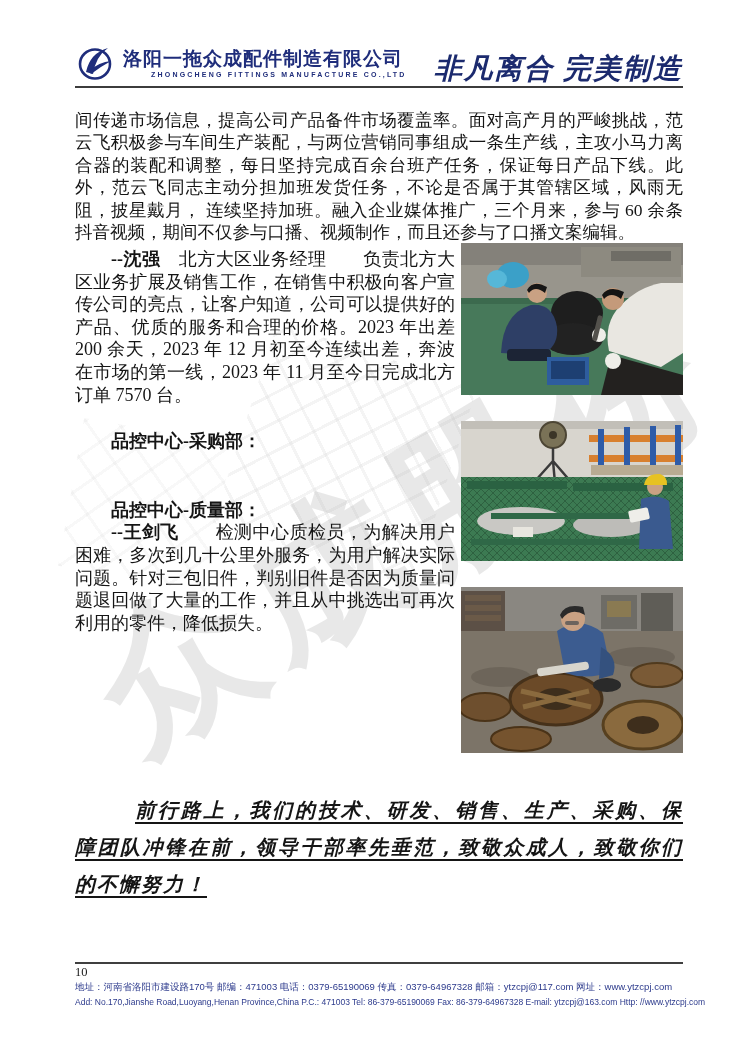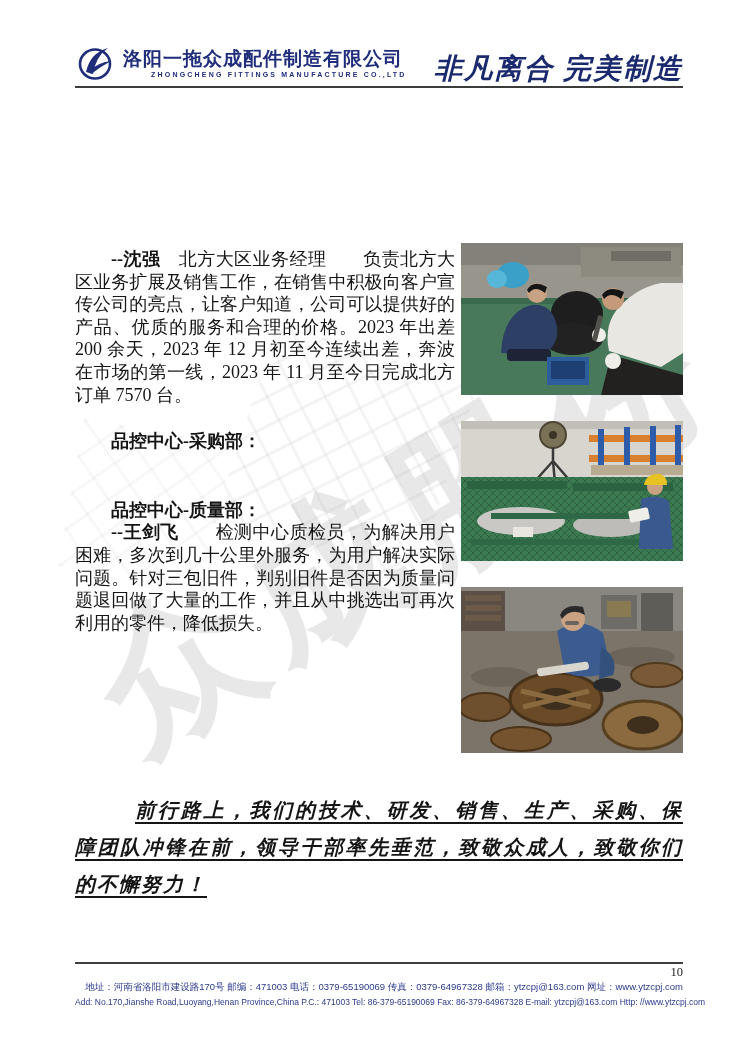--- a/index.html
+++ b/index.html
@@ -49,21 +49,21 @@
   .ph2{height:140px;margin-bottom:26px;}
   .ph3{height:166px;}
   
   .closing{position:absolute;top:772px;left:75px;width:608px;z-index:2;
     font-size:20px;font-weight:700;font-style:italic;line-height:37px;
     text-align:justify;text-indent:3em;letter-spacing:2px;
     text-decoration:underline;text-underline-offset:5px;
     -webkit-text-decoration-line:underline;}
   
   .footer{position:absolute;top:962px;left:75px;width:608px;z-index:2;
-    border-top:2px solid #3f3f3f;text-align:right;}
+    border-top:2px solid #3f3f3f;text-align:left;}
   .page-num{font-size:12.5px;color:#1a1a1a;line-height:14px;margin-top:1px;}
   .f-cn{font-family:"Liberation Sans","DejaVu Sans",sans-serif;
     font-size:9.5px;color:#2c3a8c;margin-top:2px;white-space:nowrap;}
   .f-en{font-family:"Liberation Sans","DejaVu Sans",sans-serif;
     font-size:8.5px;color:#2c3a8c;margin-top:3px;white-space:nowrap;}
 </style>
 </head>
 <body>
 
 <div class="page">
@@ -80,20 +80,21 @@
         <path d="M 14 27 Q 24 18 36 17 Q 25 23 16 30 Z" fill="#1f2d7b"></path>
       </svg>
       <div class="co-names">
         <div class="co-cn">洛阳一拖众成配件制造有限公司</div>
         <div class="co-en">ZHONGCHENG FITTINGS MANUFACTURE CO.,LTD</div>
       </div>
     </div>
     <div class="slogan">非凡离合 完美制造</div>
   </div>
 
+  <p class="para1">间传递市场信息，提高公司产品备件市场覆盖率。面对高产月的严峻挑战，范云飞积极参与车间生产装配，与两位营销同事组成一条生产线，主攻小马力离合器的装配和调整，每日坚持完成百余台班产任务，保证每日产品下线。此外，范云飞同志主动分担加班发货任务，不论是否属于其管辖区域，风雨无阻，披星戴月， 连续坚持加班。融入企业媒体推广，三个月来，参与 60 余条抖音视频，期间不仅参与口播、视频制作，而且还参与了口播文案编辑。</p>
 
   <div class="columns">
     <div class="text-col">
 
       <p class="p-shen"><span class="bold">--沈强</span><span>　北方大区业务经理</span><span>　　负责北方大区业务扩展及销售工作，在销售中积极向客户宣传公司的亮点，让客户知道，公司可以提供好的产品、优质的服务和合理的价格。2023 年出差 200 余天，2023 年 12 月初至今连续出差，奔波在市场的第一线，2023 年 11 月至今日完成北方订单 7570 台。</span></p>
 
       <p class="sec-head h-caigou">品控中心-采购部：</p>
 
 
       <p class="sec-head h-zhiliang">品控中心-质量部：</p>
@@ -198,17 +199,17 @@
         </svg>
       </div>
 
     </div>
   </div>
 
   <p class="closing">前行路上，我们的技术、研发、销售、生产、采购、保障团队冲锋在前，领导干部率先垂范，致敬众成人，致敬你们的不懈努力！</p>
 
   <div class="footer">
     <div class="page-num">10</div>
-    <div class="f-cn">地址：河南省洛阳市建设路170号  邮编：471003  电话：0379-65190069  传真：0379-64967328  邮箱：ytzcpj@163.com  网址：www.ytzcpj.com</div>
+    <div class="f-cn">地址：河南省洛阳市建设路170号  邮编：471003  电话：0379-65190069  传真：0379-64967328  邮箱：ytzcpj@117.com  网址：www.ytzcpj.com</div>
     <div class="f-en">Add: No.170,Jianshe Road,Luoyang,Henan Province,China  P.C.: 471003  Tel: 86-379-65190069  Fax: 86-379-64967328  E-mail: ytzcpj@163.com  Http: //www.ytzcpj.com</div>
   </div>
 
 </div>
 
 </body></html>

